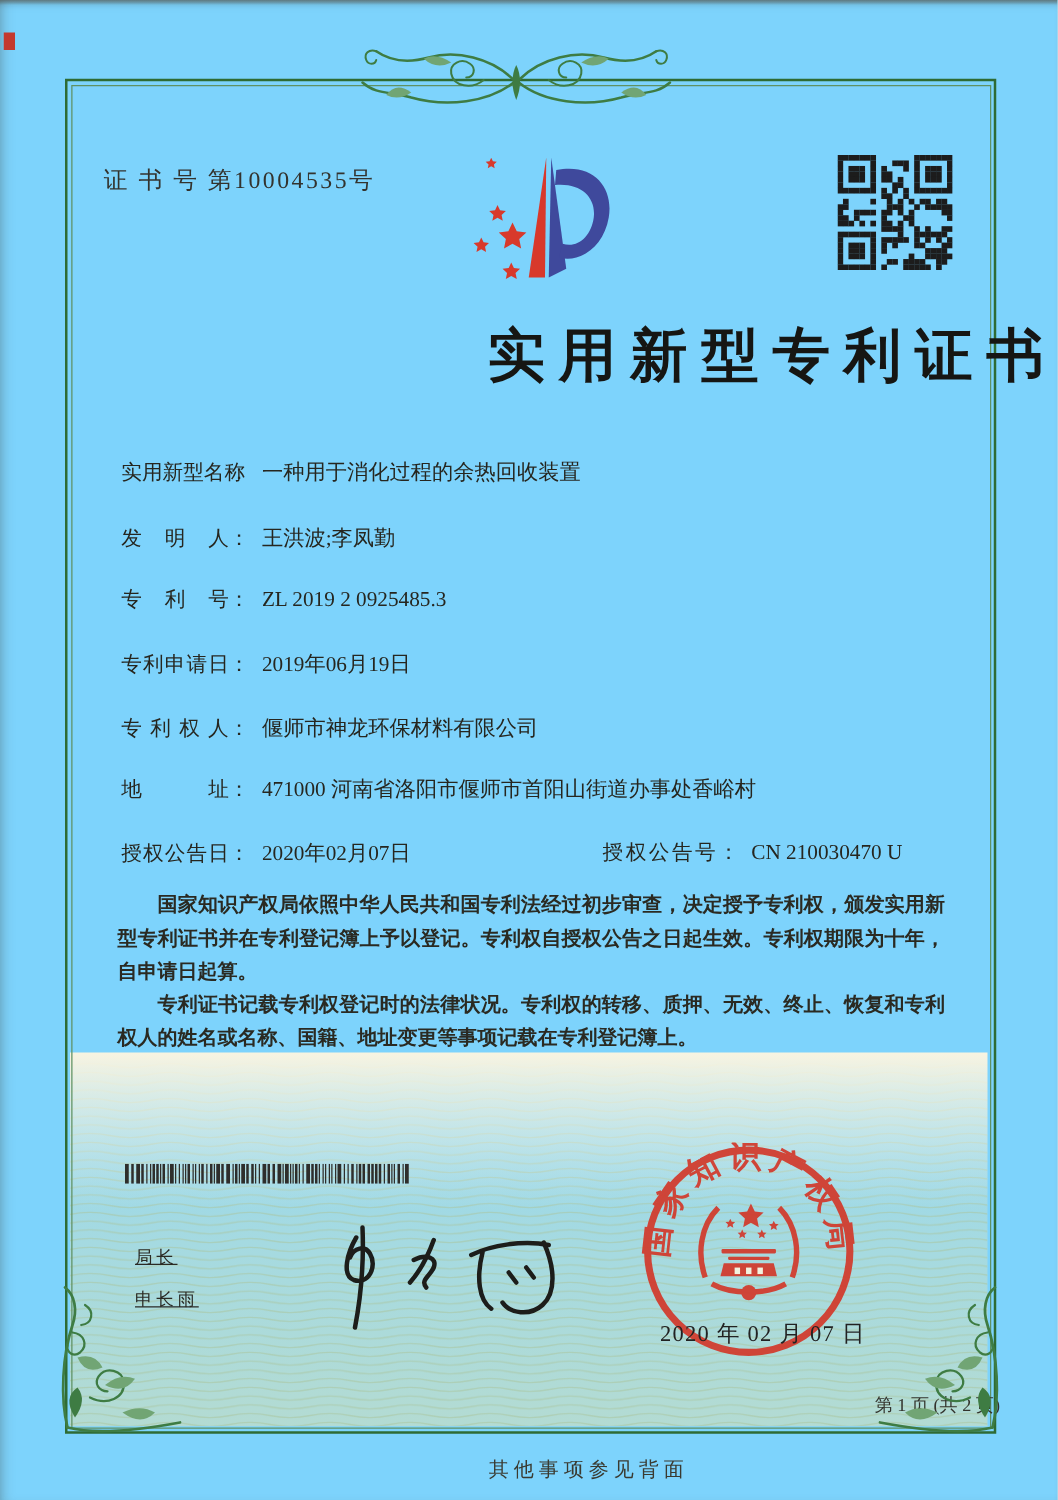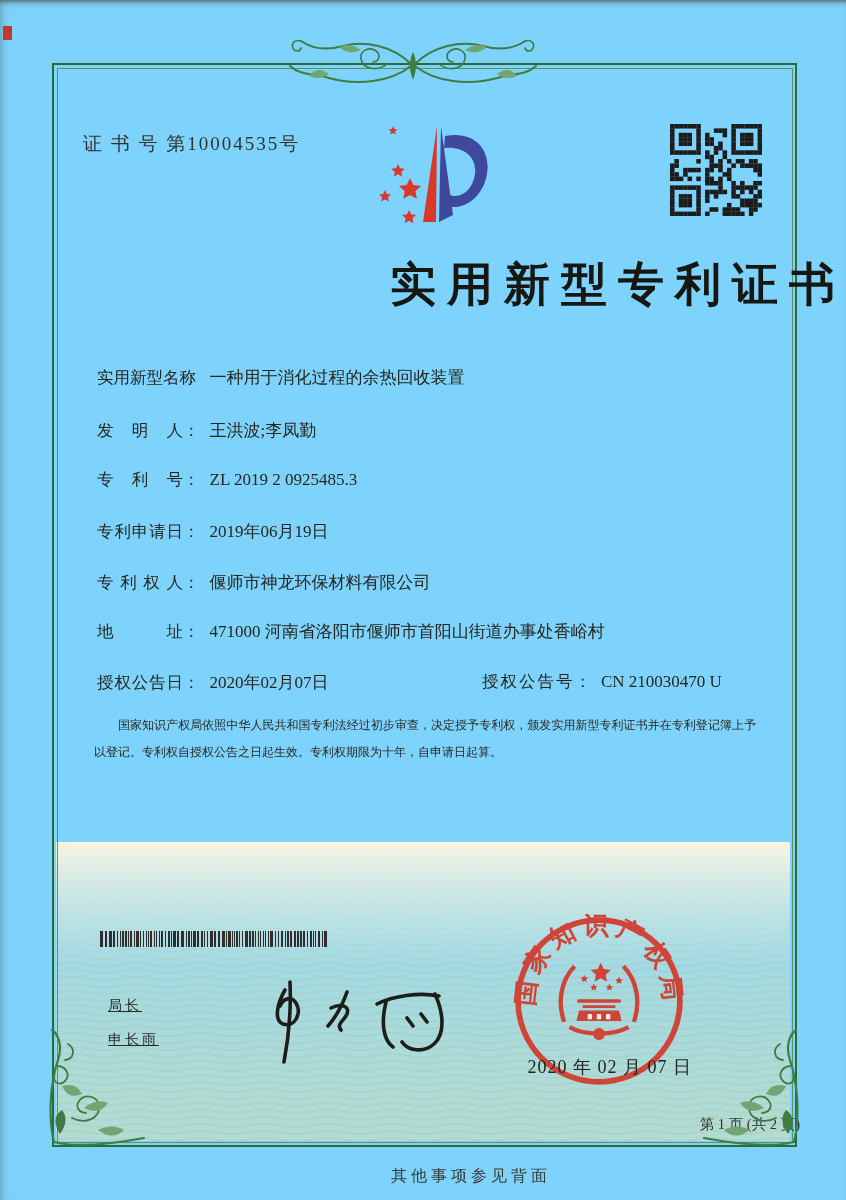--- a/index.html
+++ b/index.html
@@ -36,31 +36,31 @@
   .title{position:absolute;left:0;top:254px;width:100%;text-align:right;
     font-size:46px;font-weight:700;letter-spacing:11px;color:#161613;}
 
   .field{position:absolute;left:97px;font-size:16.5px;white-space:nowrap;color:#26261f;}
   .flabel{display:inline-flex;justify-content:space-between;width:86px;vertical-align:bottom;}
   .colon{margin-right:10px;}
   .fvalue{font-size:17px;}
   .grant-no-pair{position:absolute;left:385px;top:0;}
   .grant-no-pair .glabel{letter-spacing:2px;}
 
-  .body-text{position:absolute;left:94px;top:712px;width:662px;font-size:12px;
-    line-height:26.5px;color:#2a2a22;}
+  .body-text{position:absolute;left:94px;top:712px;width:662px;font-size:16px;
+    line-height:26.5px;color:#2a2a22;font-weight:bold;}
   .body-text p{margin:0;text-indent:2em;text-align:justify;}
 
   .barcode{position:absolute;left:100px;top:931px;width:228px;height:16px;}
 
   .signer{position:absolute;left:108px;font-size:14px;letter-spacing:3px;color:#2a2a24;text-decoration:underline;}
   .sig-svg{position:absolute;left:243px;top:976px;}
 
   .seal{position:absolute;left:512px;top:914px;opacity:.93;}
-  .seal-date{position:absolute;left:514px;top:1055px;width:178px;text-align:right;
+  .seal-date{position:absolute;left:528px;top:1055px;width:178px;text-align:left;
     font-size:18px;letter-spacing:1px;color:#222;}
 
   .page-num{position:absolute;left:0;top:1115px;width:800px;text-align:right;font-size:14.5px;color:#33332c;}
   .back-note{position:absolute;left:0;top:1166px;width:100%;text-align:center;font-size:16px;
     letter-spacing:4px;color:#3a3a30;padding-left:48px;}
 
   .orn-top{position:absolute;left:288px;top:38px;z-index:3;}
   .orn-bl{position:absolute;left:38px;top:1026px;z-index:3;}
   .orn-br{position:absolute;left:690px;top:1026px;z-index:3;}
 </style>
@@ -436,20 +436,21 @@
           <span>告</span>
           <span>日</span>
         </span><span class="colon">：</span><span class="fvalue">2020年02月07日</span>
       <span class="grant-no-pair">
         <span class="glabel">授权公告号</span><span class="colon">：</span><span class="fvalue">CN 210030470 U</span>
       </span>
     </div>
 
     <div class="body-text">
       <p>国家知识产权局依照中华人民共和国专利法经过初步审查，决定授予专利权，颁发实用新型专利证书并在专利登记簿上予以登记。专利权自授权公告之日起生效。专利权期限为十年，自申请日起算。</p>
+      <p>专利证书记载专利权登记时的法律状况。专利权的转移、质押、无效、终止、恢复和专利权人的姓名或名称、国籍、地址变更等事项记载在专利登记簿上。</p>
     </div>
 
     <svg class="barcode" id="barcodeSvg" viewBox="0 0 228 16">
         <rect x="0" y="0" width="3" height="16" fill="#2e2e2c"></rect>
         <rect x="5" y="0" width="2" height="16" fill="#2e2e2c"></rect>
         <rect x="9" y="0" width="3" height="16" fill="#2e2e2c"></rect>
         <rect x="13" y="0" width="2" height="16" fill="#2e2e2c"></rect>
         <rect x="17" y="0" width="1" height="16" fill="#2e2e2c"></rect>
         <rect x="20" y="0" width="1" height="16" fill="#2e2e2c"></rect>
         <rect x="22" y="0" width="2" height="16" fill="#2e2e2c"></rect>

